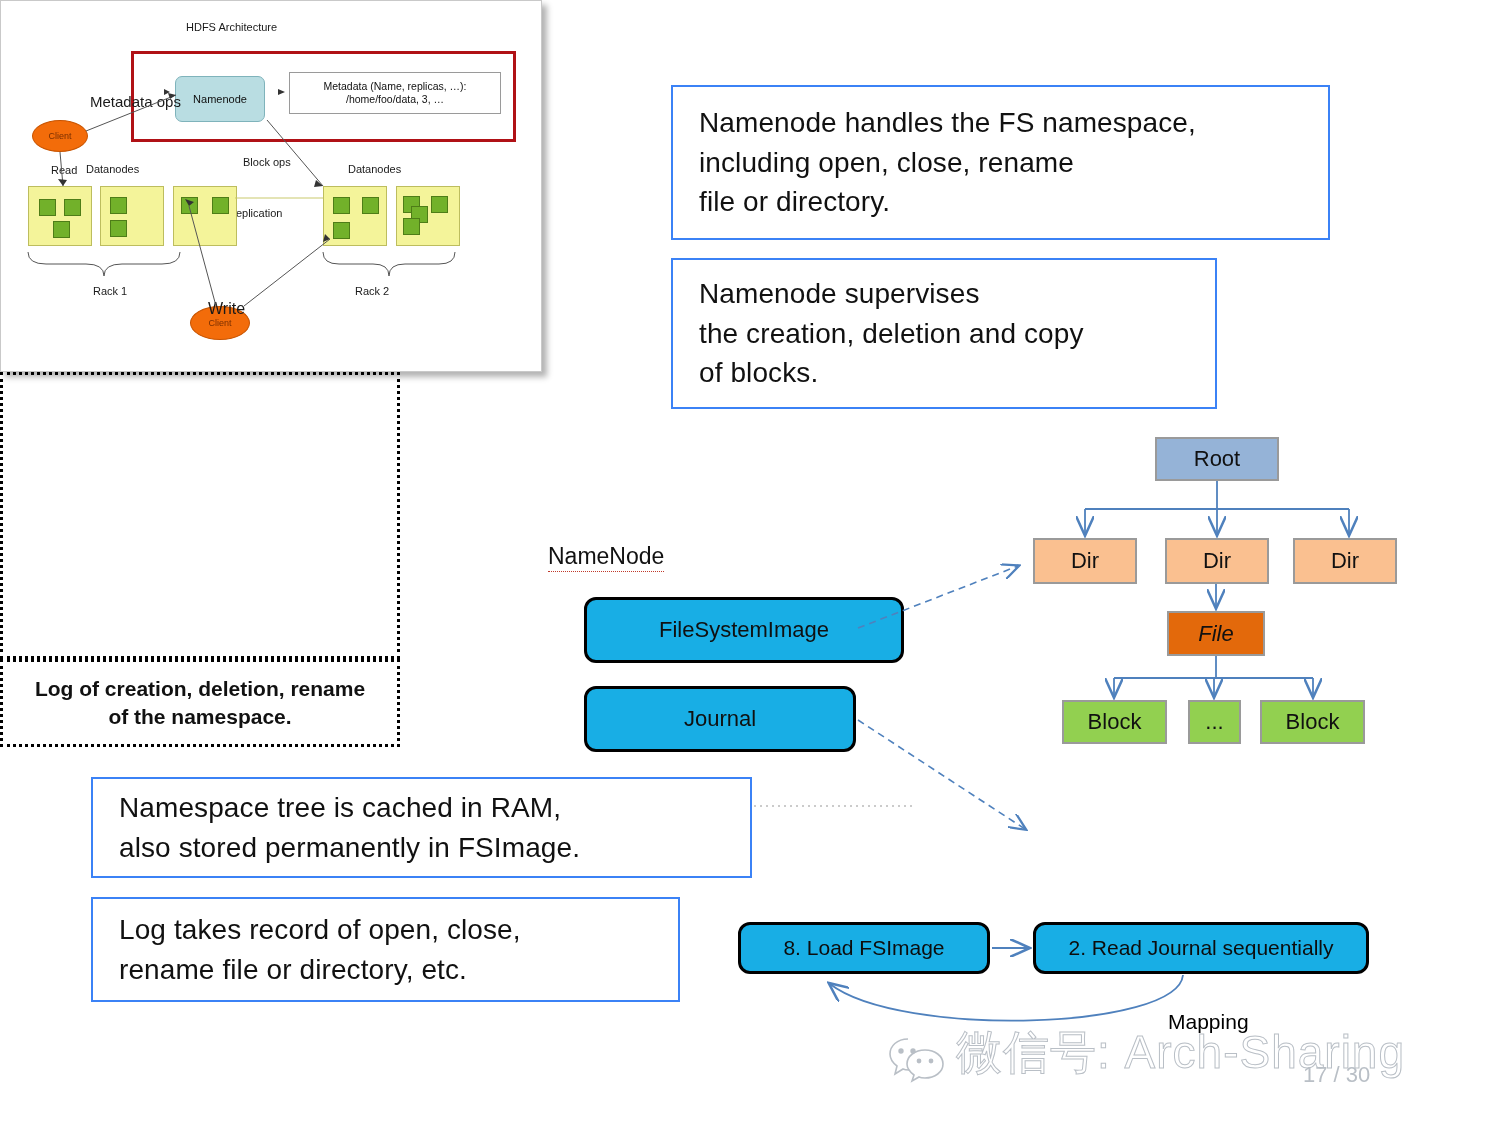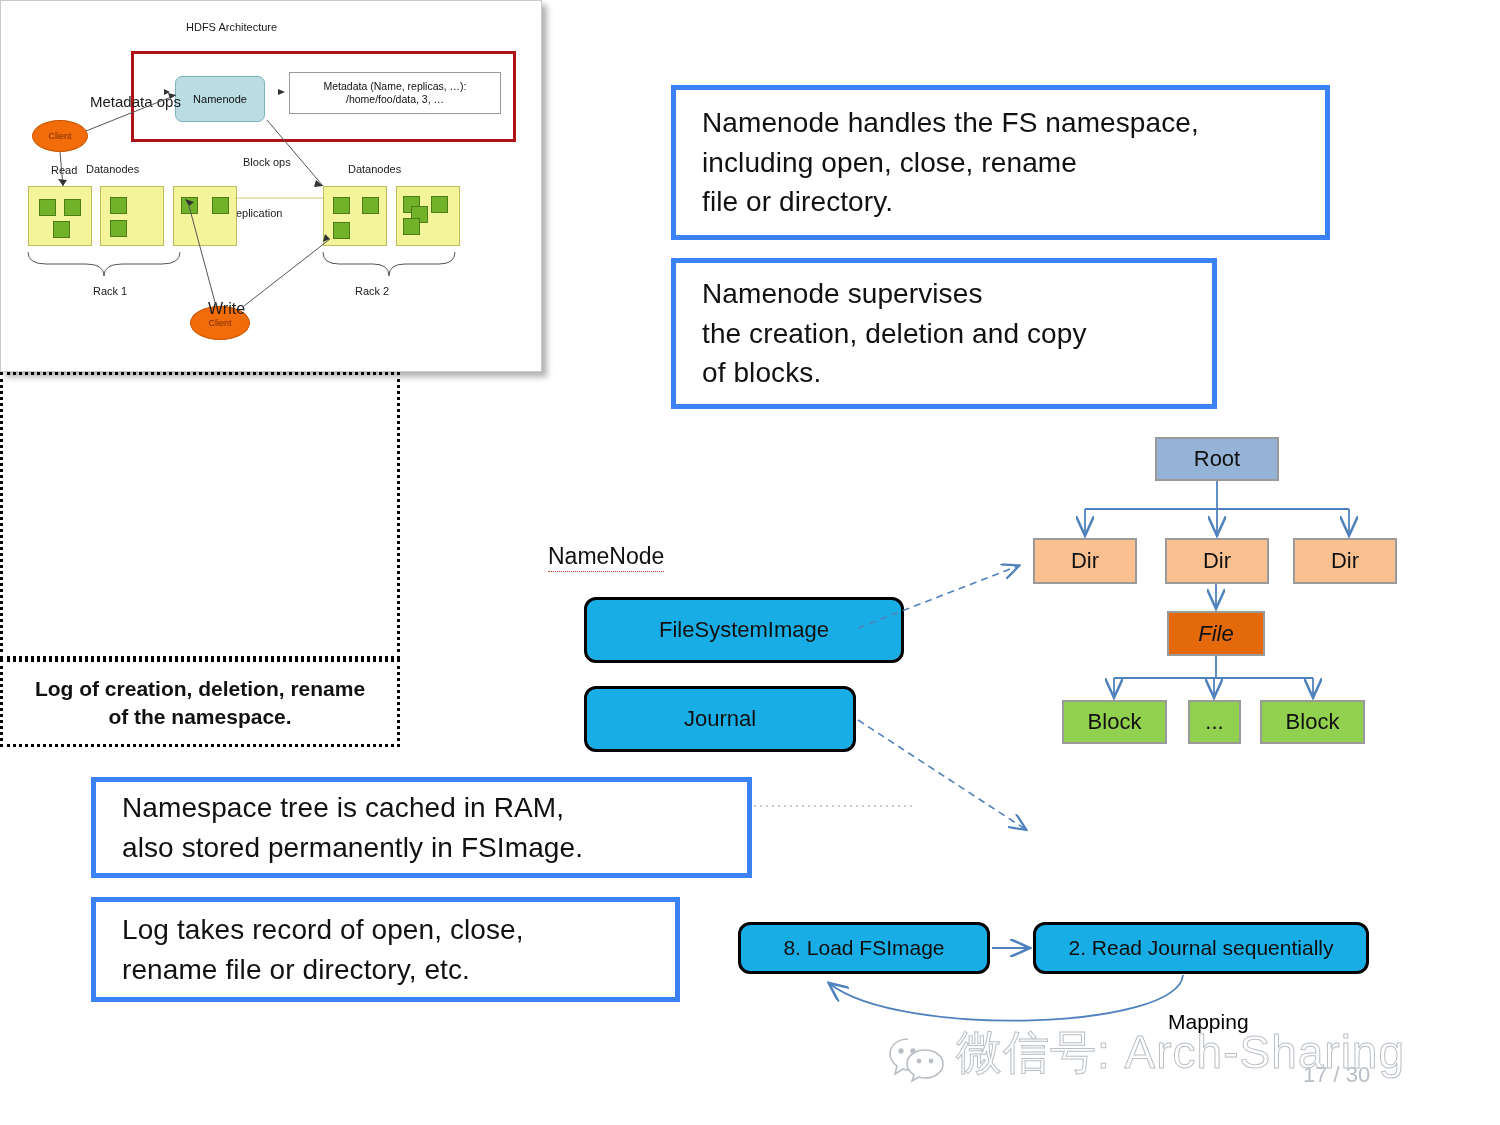--- a/index.html
+++ b/index.html
@@ -1,21 +1,21 @@
 <!DOCTYPE html>
 <html><head>
 <meta charset="utf-8">
 <style>
   html,body{margin:0;padding:0;background:#ffffff;}
   body{width:1500px;height:1125px;position:relative;overflow:hidden;
        font-family:"Liberation Sans",sans-serif;color:#000;}
   .abs{position:absolute;}
 
   
-  .callout{position:absolute;border:5px solid #3b82f6;background:#ffffff;
+  .callout{position:absolute;border:2px solid #3b82f6;background:#ffffff;
            box-sizing:border-box;display:flex;align-items:center;}
   .callout .txt{font-size:28px;line-height:1.42;color:#111;padding-left:26px;
                 white-space:pre-line;letter-spacing:.1px;}
 
   
   #hdfs-frame{left:88px;top:84px;width:540px;height:370px;background:#fff;
               border:1px solid #c9c9c9;box-shadow:5px 5px 6px rgba(0,0,0,.30);}
   #hdfs-frame .lbl{position:absolute;font-family:"Liberation Sans",sans-serif;
                    color:#1a1a1a;white-space:nowrap;}
   .dn{position:absolute;background:#f4f49a;border:1px solid #bdbd5e;}

